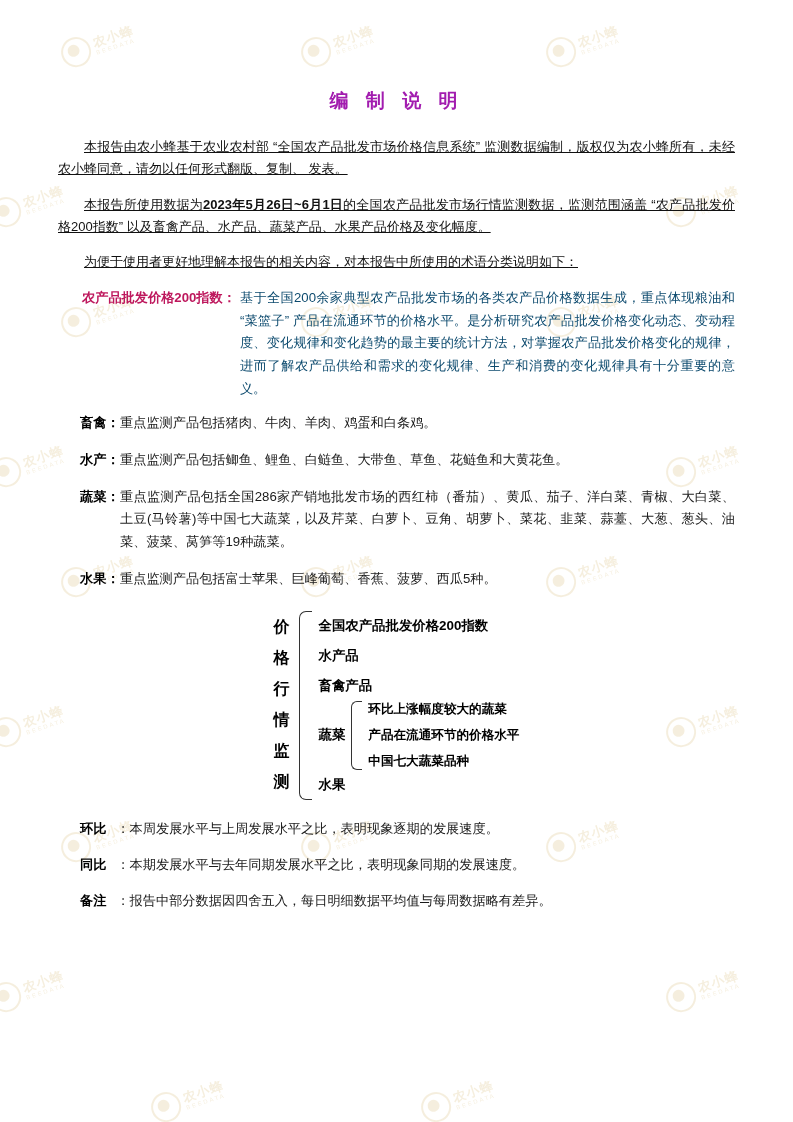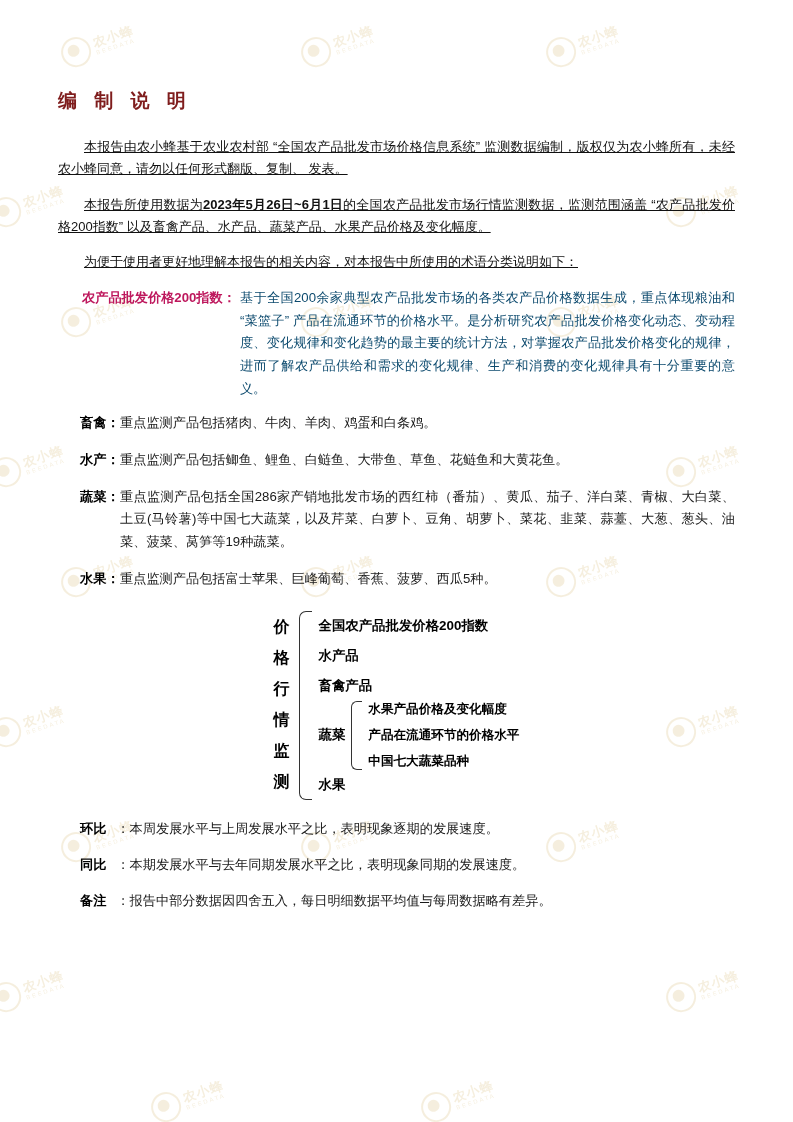--- a/index.html
+++ b/index.html
@@ -69,25 +69,26 @@
 
   
   .page {
     position: relative;
     z-index: 2;
     padding: 74px 58px 0 58px;
     box-sizing: border-box;
     height: 100%;
   }
   .doc-title {
+    text-align: center;
     font-size: 19px;
     font-weight: bold;
     letter-spacing: 6px;
     margin: 14px 0 22px 0;
-    color: #7f1d1d;
+    color: #a21caf;
   }
   p.para {
     font-size: 13px;
     line-height: 1.72;
     margin: 0 0 13px 0;
     text-indent: 2em;
     text-align: justify;
     color: #111;
     text-decoration: underline;
   }
@@ -447,21 +448,21 @@
           <span class="branch-label">水产品</span>
         </div>
         <div class="branch">
           <span class="branch-label">畜禽产品</span>
         </div>
         <div class="branch">
           <span class="branch-label">蔬菜</span>
           <span class="sub-wrap">
             <span class="brace2"></span>
             <span class="sub-items">
-              <span class="sub-item">水果产品价格及变化幅度</span>
+              <span class="sub-item">环比上涨幅度较大的蔬菜</span>
               <span class="sub-item">产品在流通环节的价格水平</span>
               <span class="sub-item">中国七大蔬菜品种</span>
             </span>
           </span>
         </div>
         <div class="branch">
           <span class="branch-label">水果</span>
         </div>
       </div>
     </div>

